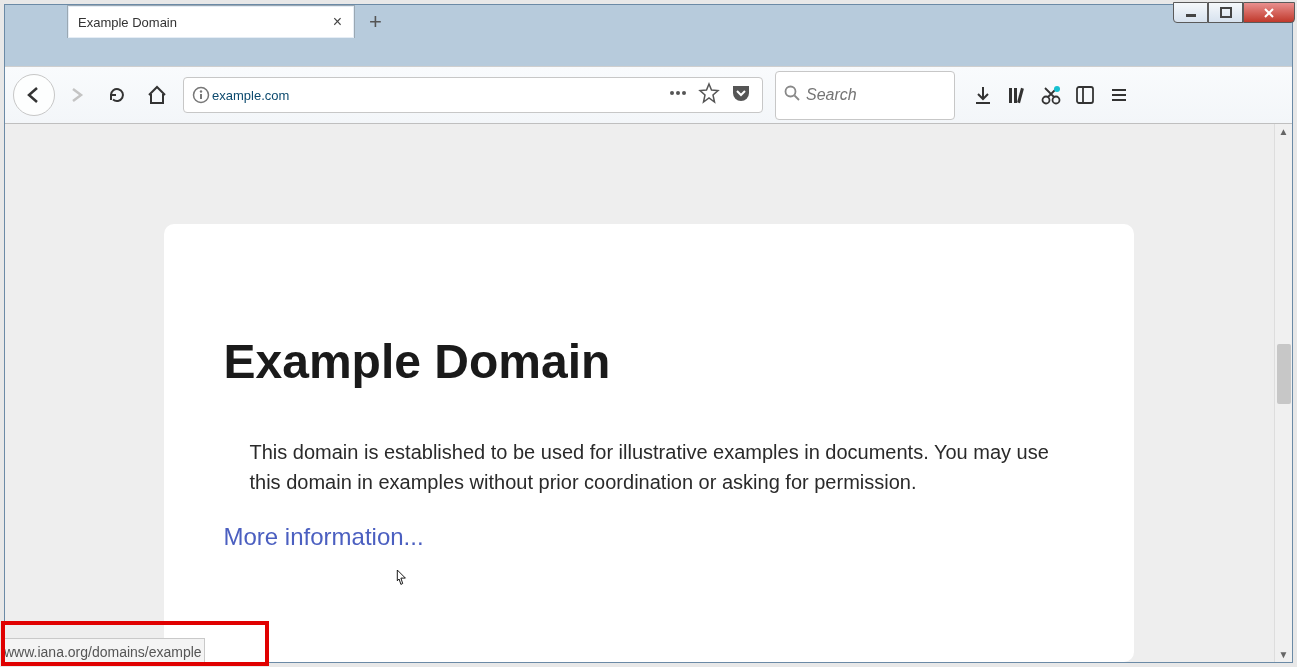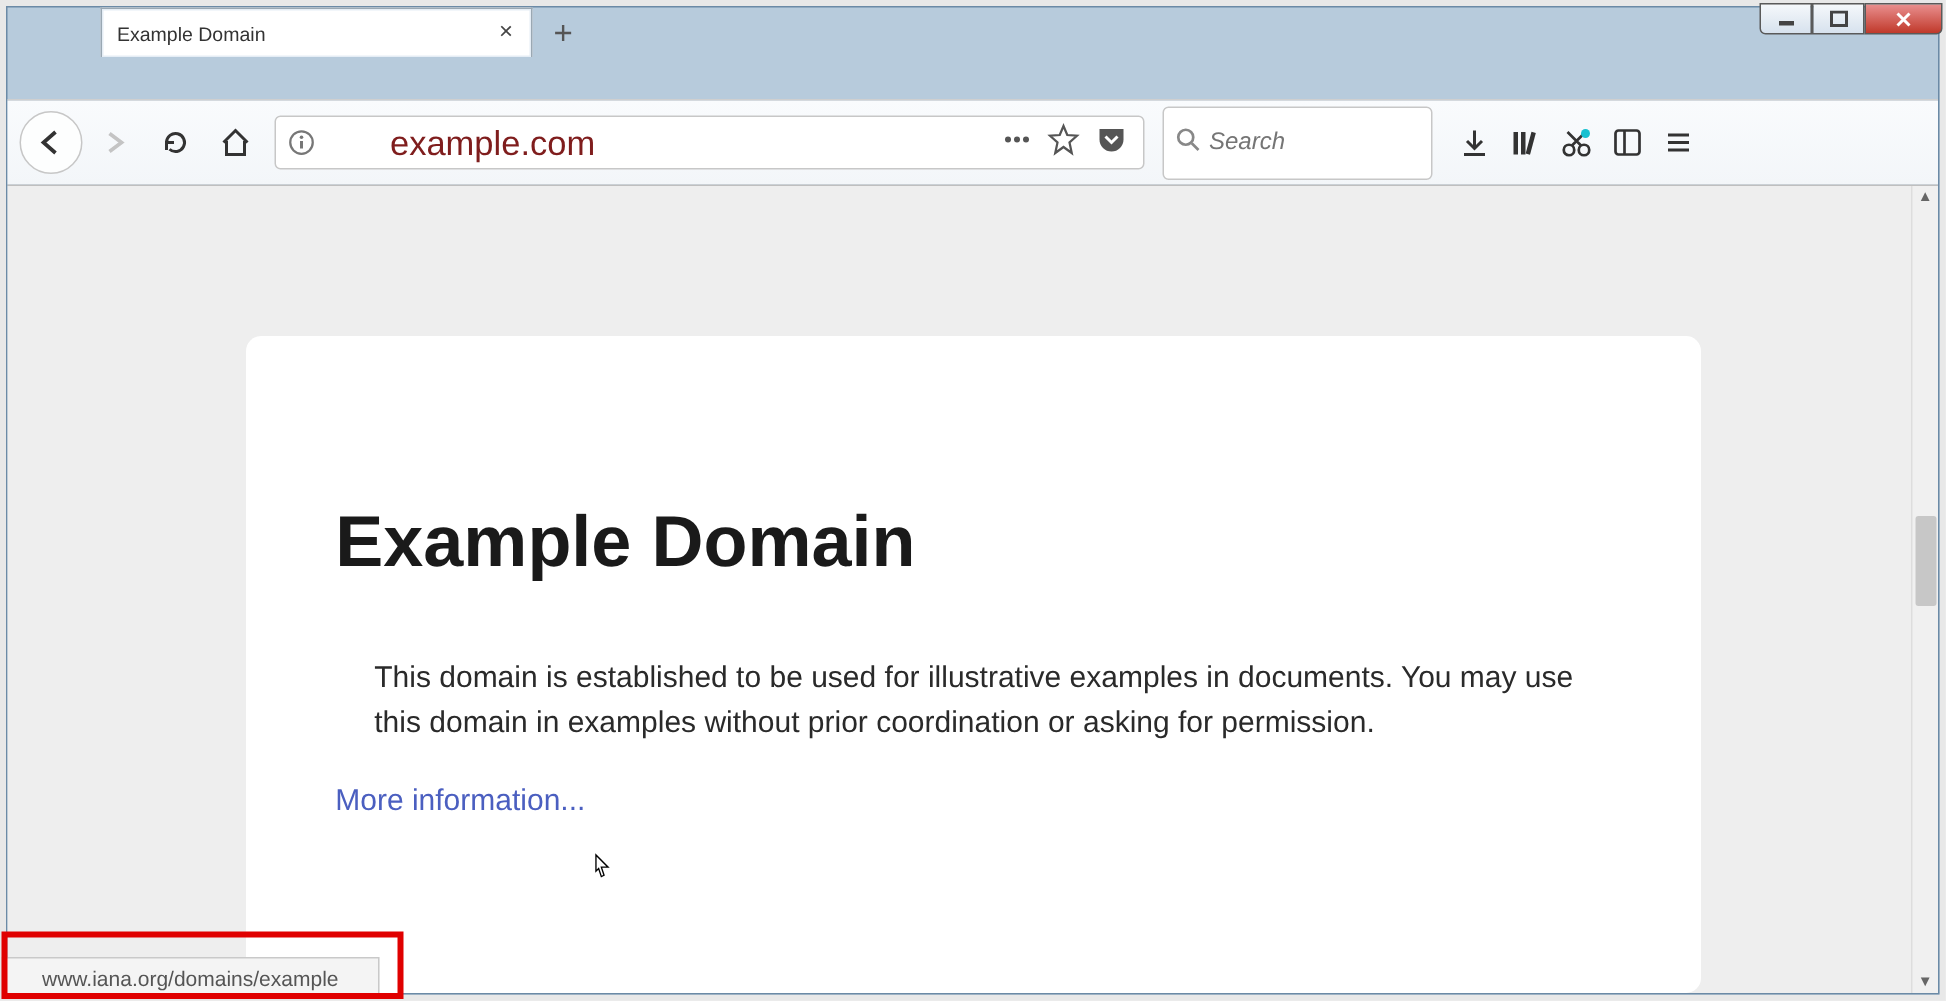--- a/index.html
+++ b/index.html
@@ -125,25 +125,24 @@
     padding: 0 6px;
     margin: 0 4px;
     min-width: 200px;
     max-width: 580px;
   }
   .urlbar .identity {
     width: 22px; display:flex; justify-content:center; color:#666;
   }
   .urlbar .url-text {
     flex: 1;
-    font-size: 23px;
-    color: #7f1d1d;
+    font-size: 13px;
+    color: #0c4a6e;
     border: none;
     outline: none;
-    margin-left: 48px;
   }
   .page-actions {
     display: flex;
     align-items: center;
     gap: 10px;
     color: #555;
     padding: 0 4px;
   }
   .page-actions .icon { cursor:pointer; }
   .searchbar {
@@ -218,34 +217,34 @@
   }
   .page-paragraph {
     font-size: 20px;
     color: #2a2a2a;
     line-height: 1.5;
     max-width: 810px;
     margin-bottom: 26px;
     margin-left: 26px;
   }
   .page-link {
-    font-size: 20px;
+    font-size: 24px;
     color: #4b5fc0;
     text-decoration: none;
     cursor: pointer;
   }
   
   .statusbar {
     position: absolute;
     left: -4px; bottom: -4px;
     background: #f4f4f4;
     border: 1px solid #c9c9c9;
     font-size: 14px;
     color: #555;
-    padding: 5px 26px;
+    padding: 5px 2px;
   }
   .highlight-box {
     position: absolute;
     left: -4px;
     bottom: -4px;
     width: 268px;
     height: 45px;
     border: 4px solid #e00000;
     pointer-events: none;
   }

